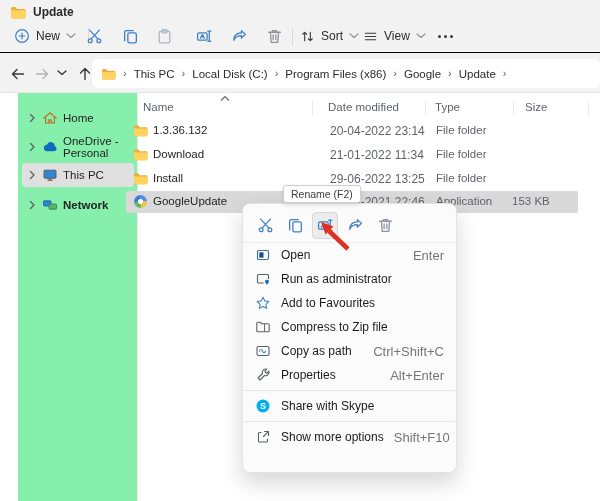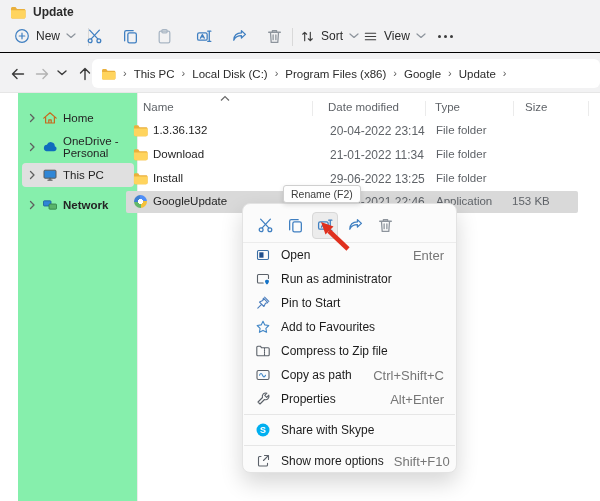--- a/index.html
+++ b/index.html
@@ -406,29 +406,20 @@
           <svg width="16" height="16" viewBox="0 0 16 16">
             <path d="M13.5 7.5v-3c0-.6-.4-1-1-1h-9c-.6 0-1 .4-1 1V11c0 .6.4 1 1 1h4.7"></path>
             <path d="M12 8.6c.9.8 2 1 2 1s.1 2.7-2 3.9c-2.1-1.2-2-3.9-2-3.9s1.1-.2 2-1z" fill="#1573c7" stroke="none"></path>
           </svg>
         </span>
       <span class="mlabel">Run as administrator</span>
       <span class="mshort"></span>
     </div>
     <div class="mitem">
       <span class="micon">
-          <svg width="16" height="16" viewBox="0 0 16 16" style="stroke:#4a7dbd">
-            <path d="M9.6 2.2l4.2 4.2M8.4 3.2l4.4 4.4-2.3.6-1.6 3.3-4.4-4.4 3.3-1.6zM6.3 9.7 2.8 13.2"></path>
-          </svg>
-        </span>
-      <span class="mlabel">Pin to Start</span>
-      <span class="mshort"></span>
-    </div>
-    <div class="mitem">
-      <span class="micon">
           <svg width="16" height="16" viewBox="0 0 16 16" style="stroke:#4186c6">
             <path d="M8 2.2l1.8 3.7 4 .6-2.9 2.8.7 4L8 11.4l-3.6 1.9.7-4-2.9-2.8 4-.6z"></path>
           </svg>
         </span>
       <span class="mlabel">Add to Favourites</span>
       <span class="mshort"></span>
     </div>
     <div class="mitem">
       <span class="micon">
           <svg width="16" height="16" viewBox="0 0 16 16">

